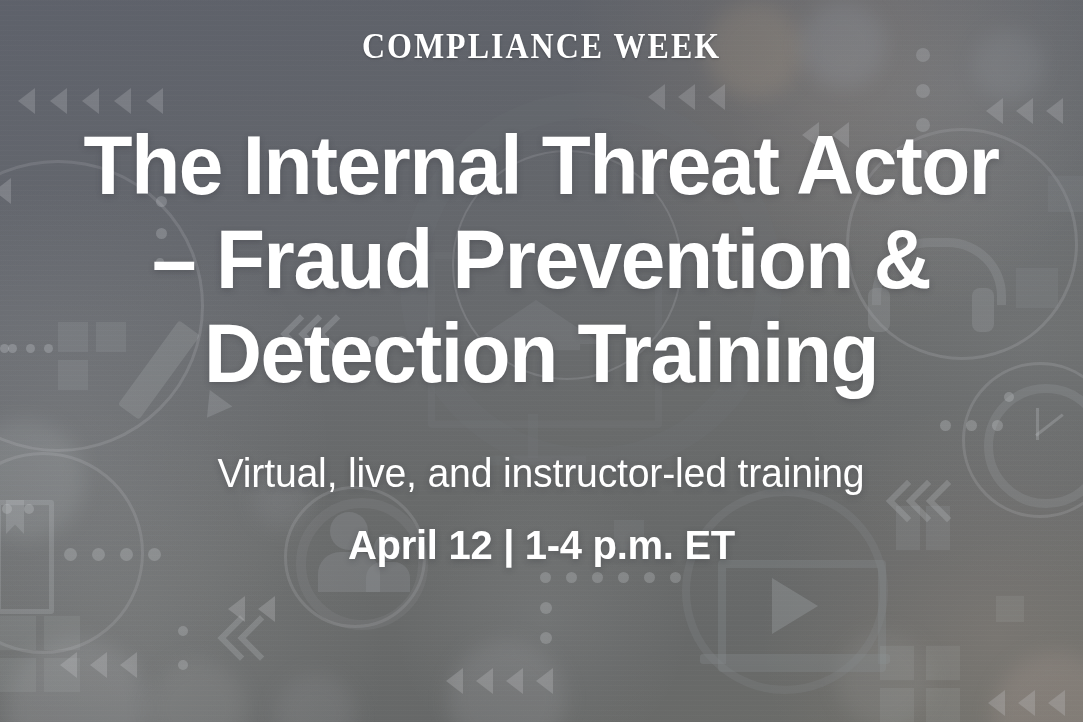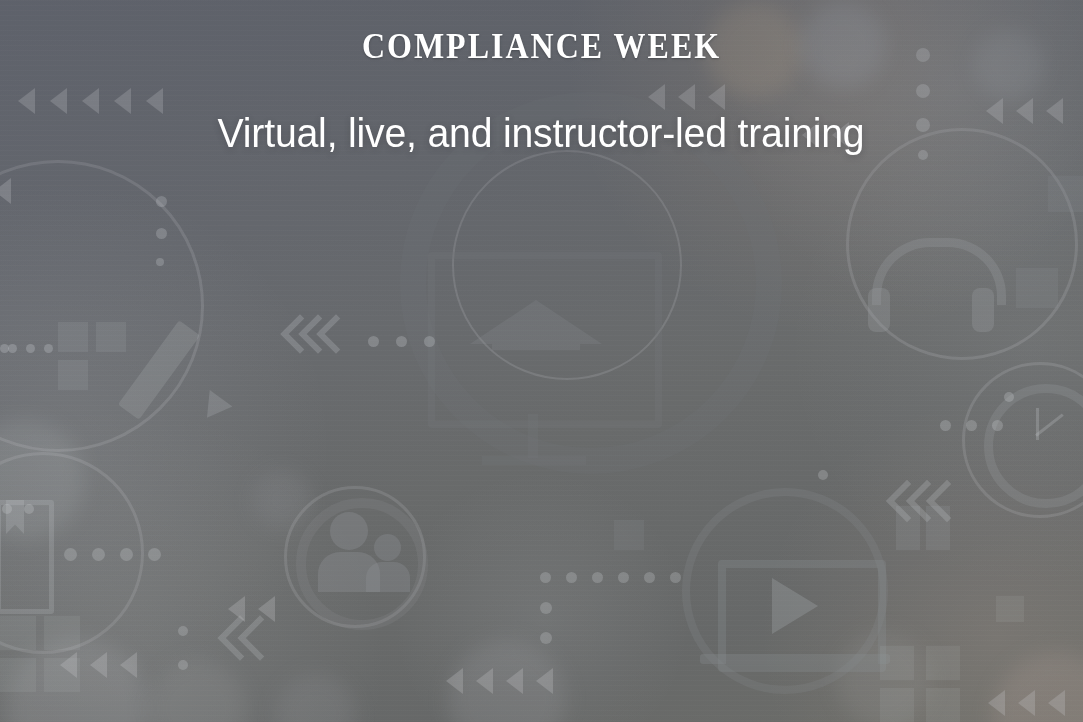--- a/index.html
+++ b/index.html
@@ -314,18 +314,24 @@
     <div class="dot" style="left:1004px;top:392px; width:10px; height:10px;"></div>
     <div class="dot" style="left:818px; top:470px; width:10px; height:10px;"></div>
   </div>
 
   <div class="bg-overlay"></div>
 
   <div class="content">
 
     <div class="brand">COMPLIANCE WEEK</div>
 
+    <div class="title-block">
+      <div class="title">The Internal Threat Actor</div>
+      <div class="title">– Fraud Prevention &amp;</div>
+      <div class="title">Detection Training</div>
+    </div>
 
     <div class="subtitle">Virtual, live, and instructor-led training</div>
 
+    <div class="date">April 12 | 1-4 p.m. ET</div>
   </div>
 
 </div>
 
 </body></html>

